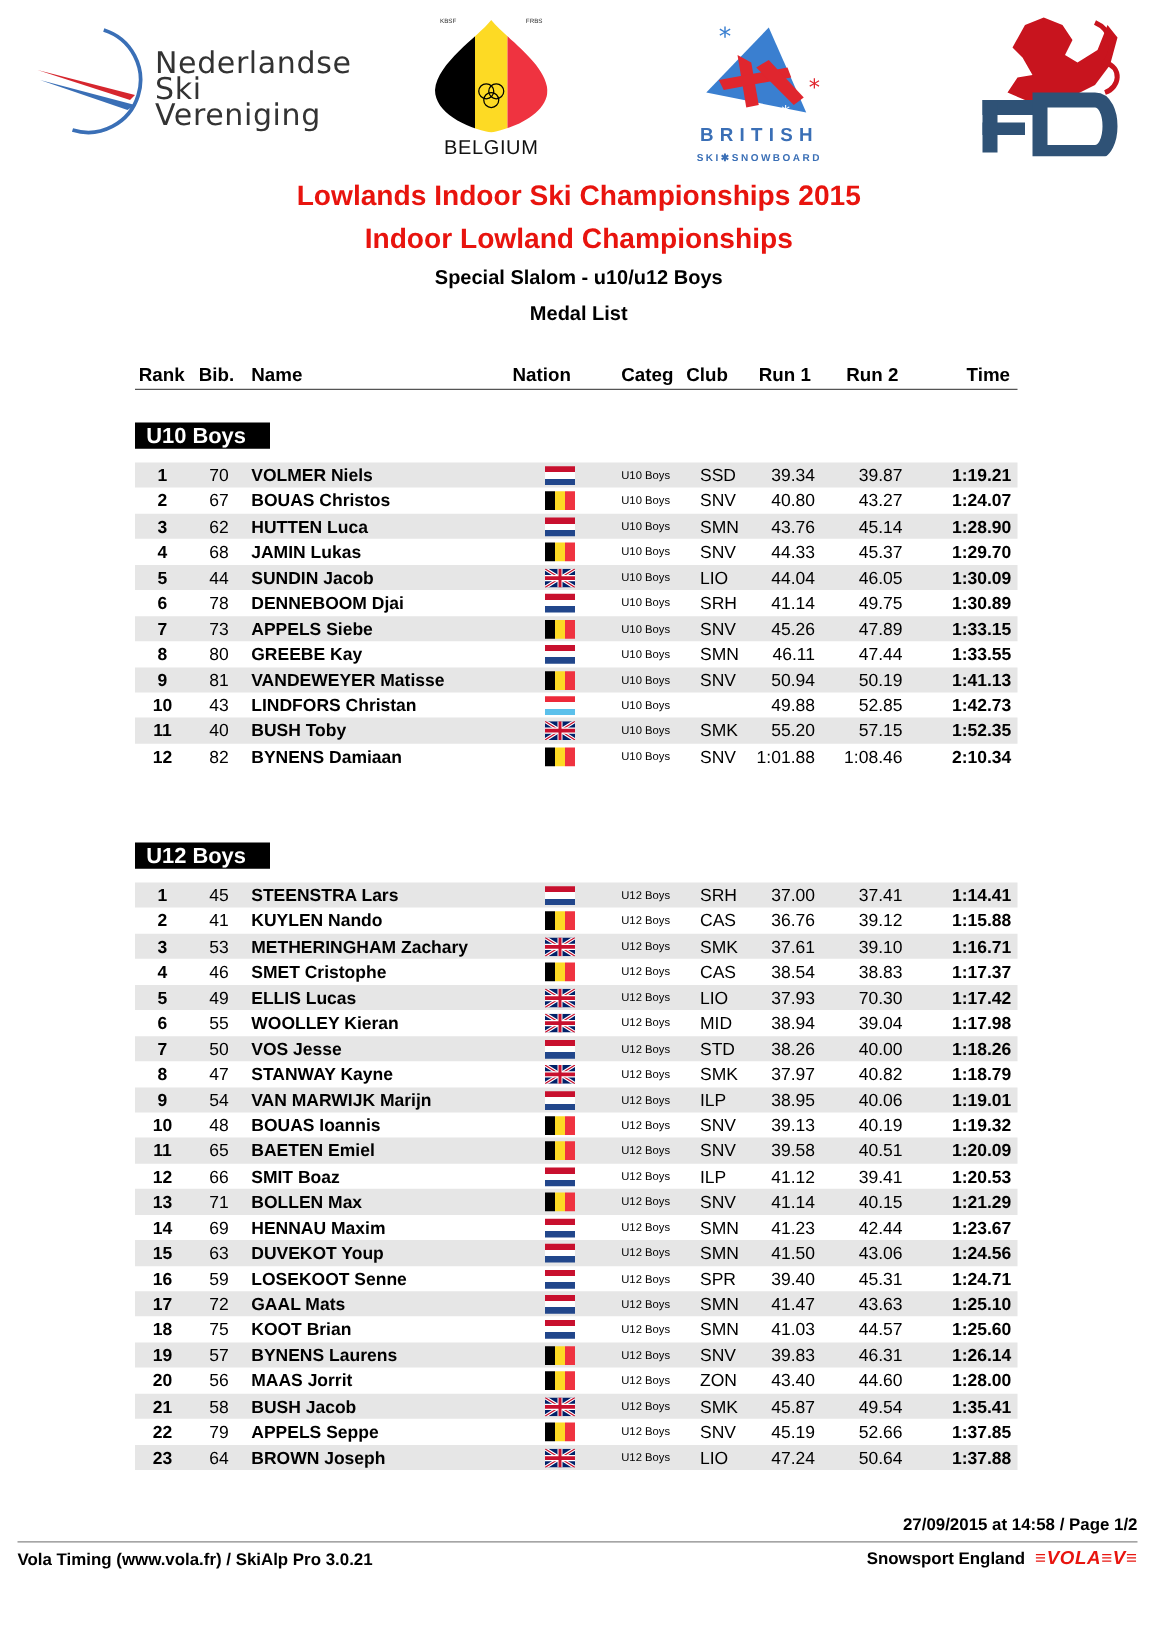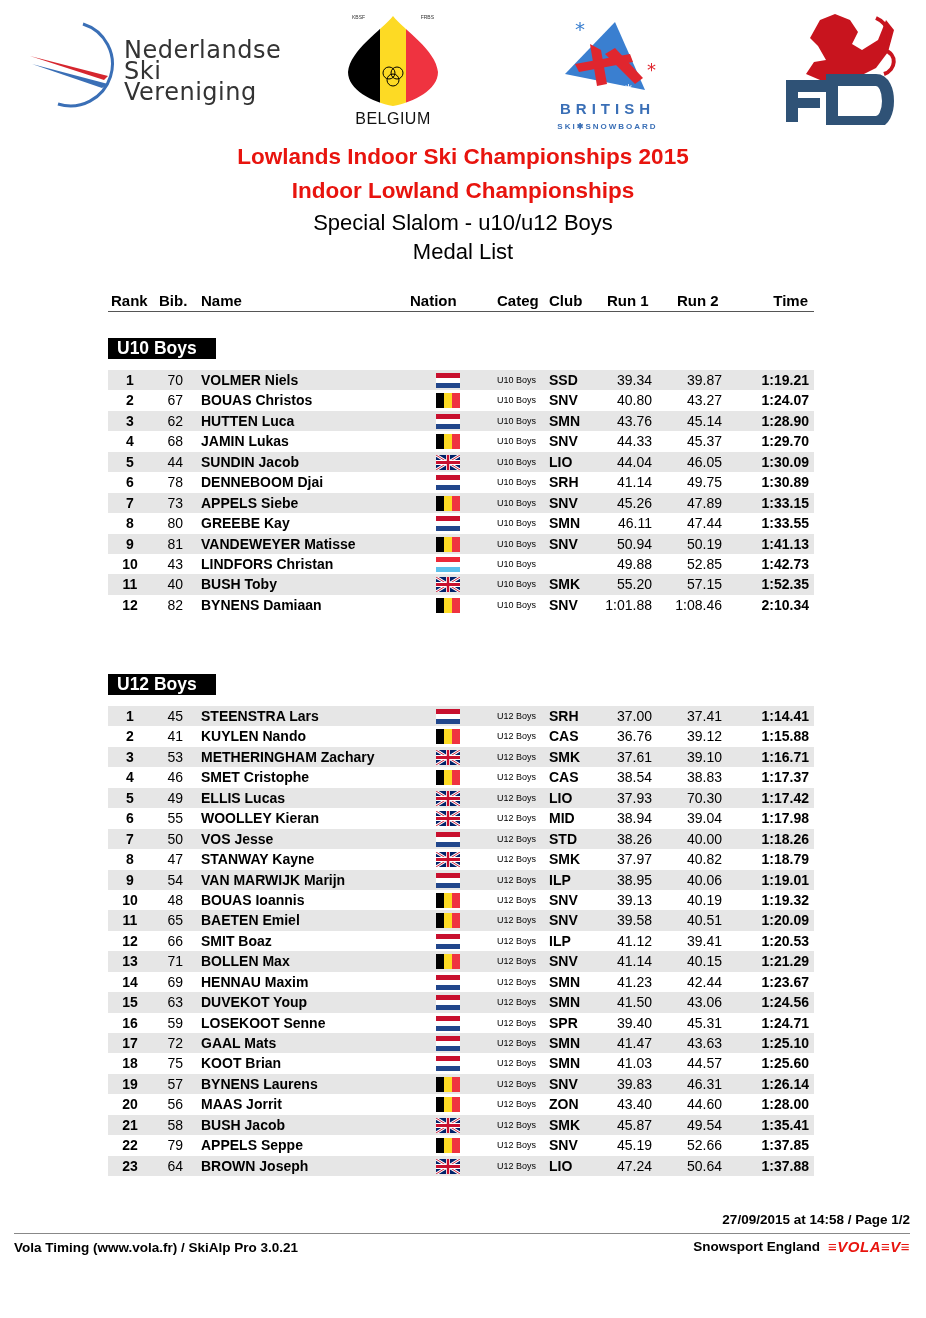--- a/index.html
+++ b/index.html
@@ -14,38 +14,38 @@
   .logo-bel .bel-text { position: absolute; left: 0; width: 98px; top: 100px; text-align: center; font-size: 16px; letter-spacing: 0.5px; color: #111; }
   .logo-bel .bel-small { position: absolute; top: 4px; font-size: 5px; color: #333; }
   .logo-bsnow { left: 535px; top: 14px; width: 150px; height: 116px; }
   .logo-bsnow .bs-text1 { position: absolute; top: 86px; left: 0; width: 145px; text-align: center; font-size: 15px; letter-spacing: 5px; color: #3a6fb6; font-weight: bold; }
   .logo-bsnow .bs-text2 { position: absolute; top: 108px; left: 0; width: 145px; text-align: center; font-size: 8px; letter-spacing: 2px; color: #3a6fb6; font-weight: bold; }
   .logo-fls { left: 780px; top: 10px; width: 120px; height: 115px; }
 
   
   .titles { position: absolute; top: 140px; left: 0; width: 926px; text-align: center; }
   .t-red { color: #e8140e; font-weight: bold; font-size: 22.5px; line-height: 34px; }
-  .t-black { color: #000; font-weight: normal; font-size: 22px; line-height: 29px; }
+  .t-black { color: #000; font-weight: bold; font-size: 16px; line-height: 29px; }
 
   
   .thead { position: absolute; top: 290px; left: 108px; width: 706px; height: 22px; border-bottom: 1.5px solid #555; font-weight: bold; font-size: 15px; }
   .thead span { position: absolute; top: 2px; }
 
   .section-label { position: absolute; left: 108px; width: 108px; height: 21px; background: #000; color: #fff; font-weight: bold; font-size: 17.5px; line-height: 21px; padding-left: 9px; }
 
   .table { position: absolute; left: 108px; width: 706px; }
   .row { position: relative; height: 20.45px; font-size: 14px; line-height: 20.45px; }
   .row.odd { background: #e6e6e6; }
   .row span { position: absolute; top: 0; white-space: nowrap; }
   .c-rank { left: 0; width: 44px; text-align: center; font-weight: bold; }
   .c-bib { left: 50px; width: 25px; text-align: right; }
   .c-name { left: 93px; font-weight: bold; }
   .c-flag { left: 328px; top: 3px !important; width: 24px; height: 15px; }
   .c-cat { left: 389px; font-size: 9px; }
-  .c-club { left: 441px; font-weight: bold; }
+  .c-club { left: 452px; }
   .c-run1 { left: 480px; width: 64px; text-align: right; }
   .c-run2 { left: 550px; width: 64px; text-align: right; }
   .c-time { left: 620px; width: 81px; text-align: right; font-weight: bold; }
 
   .flag { display: block; width: 24px; height: 15px; }
   .flag-ned { background: linear-gradient(to bottom, #c8102e 0 33%, #ffffff 33% 66%, #21468b 66% 100%); }
   .flag-lux { background: linear-gradient(to bottom, #ed2939 0 33%, #ffffff 33% 66%, #5bc0eb 66% 100%); }
   .flag-bel { background: linear-gradient(to right, #000 0 33%, #fdda24 33% 66%, #ef3340 66% 100%); }
 
   

